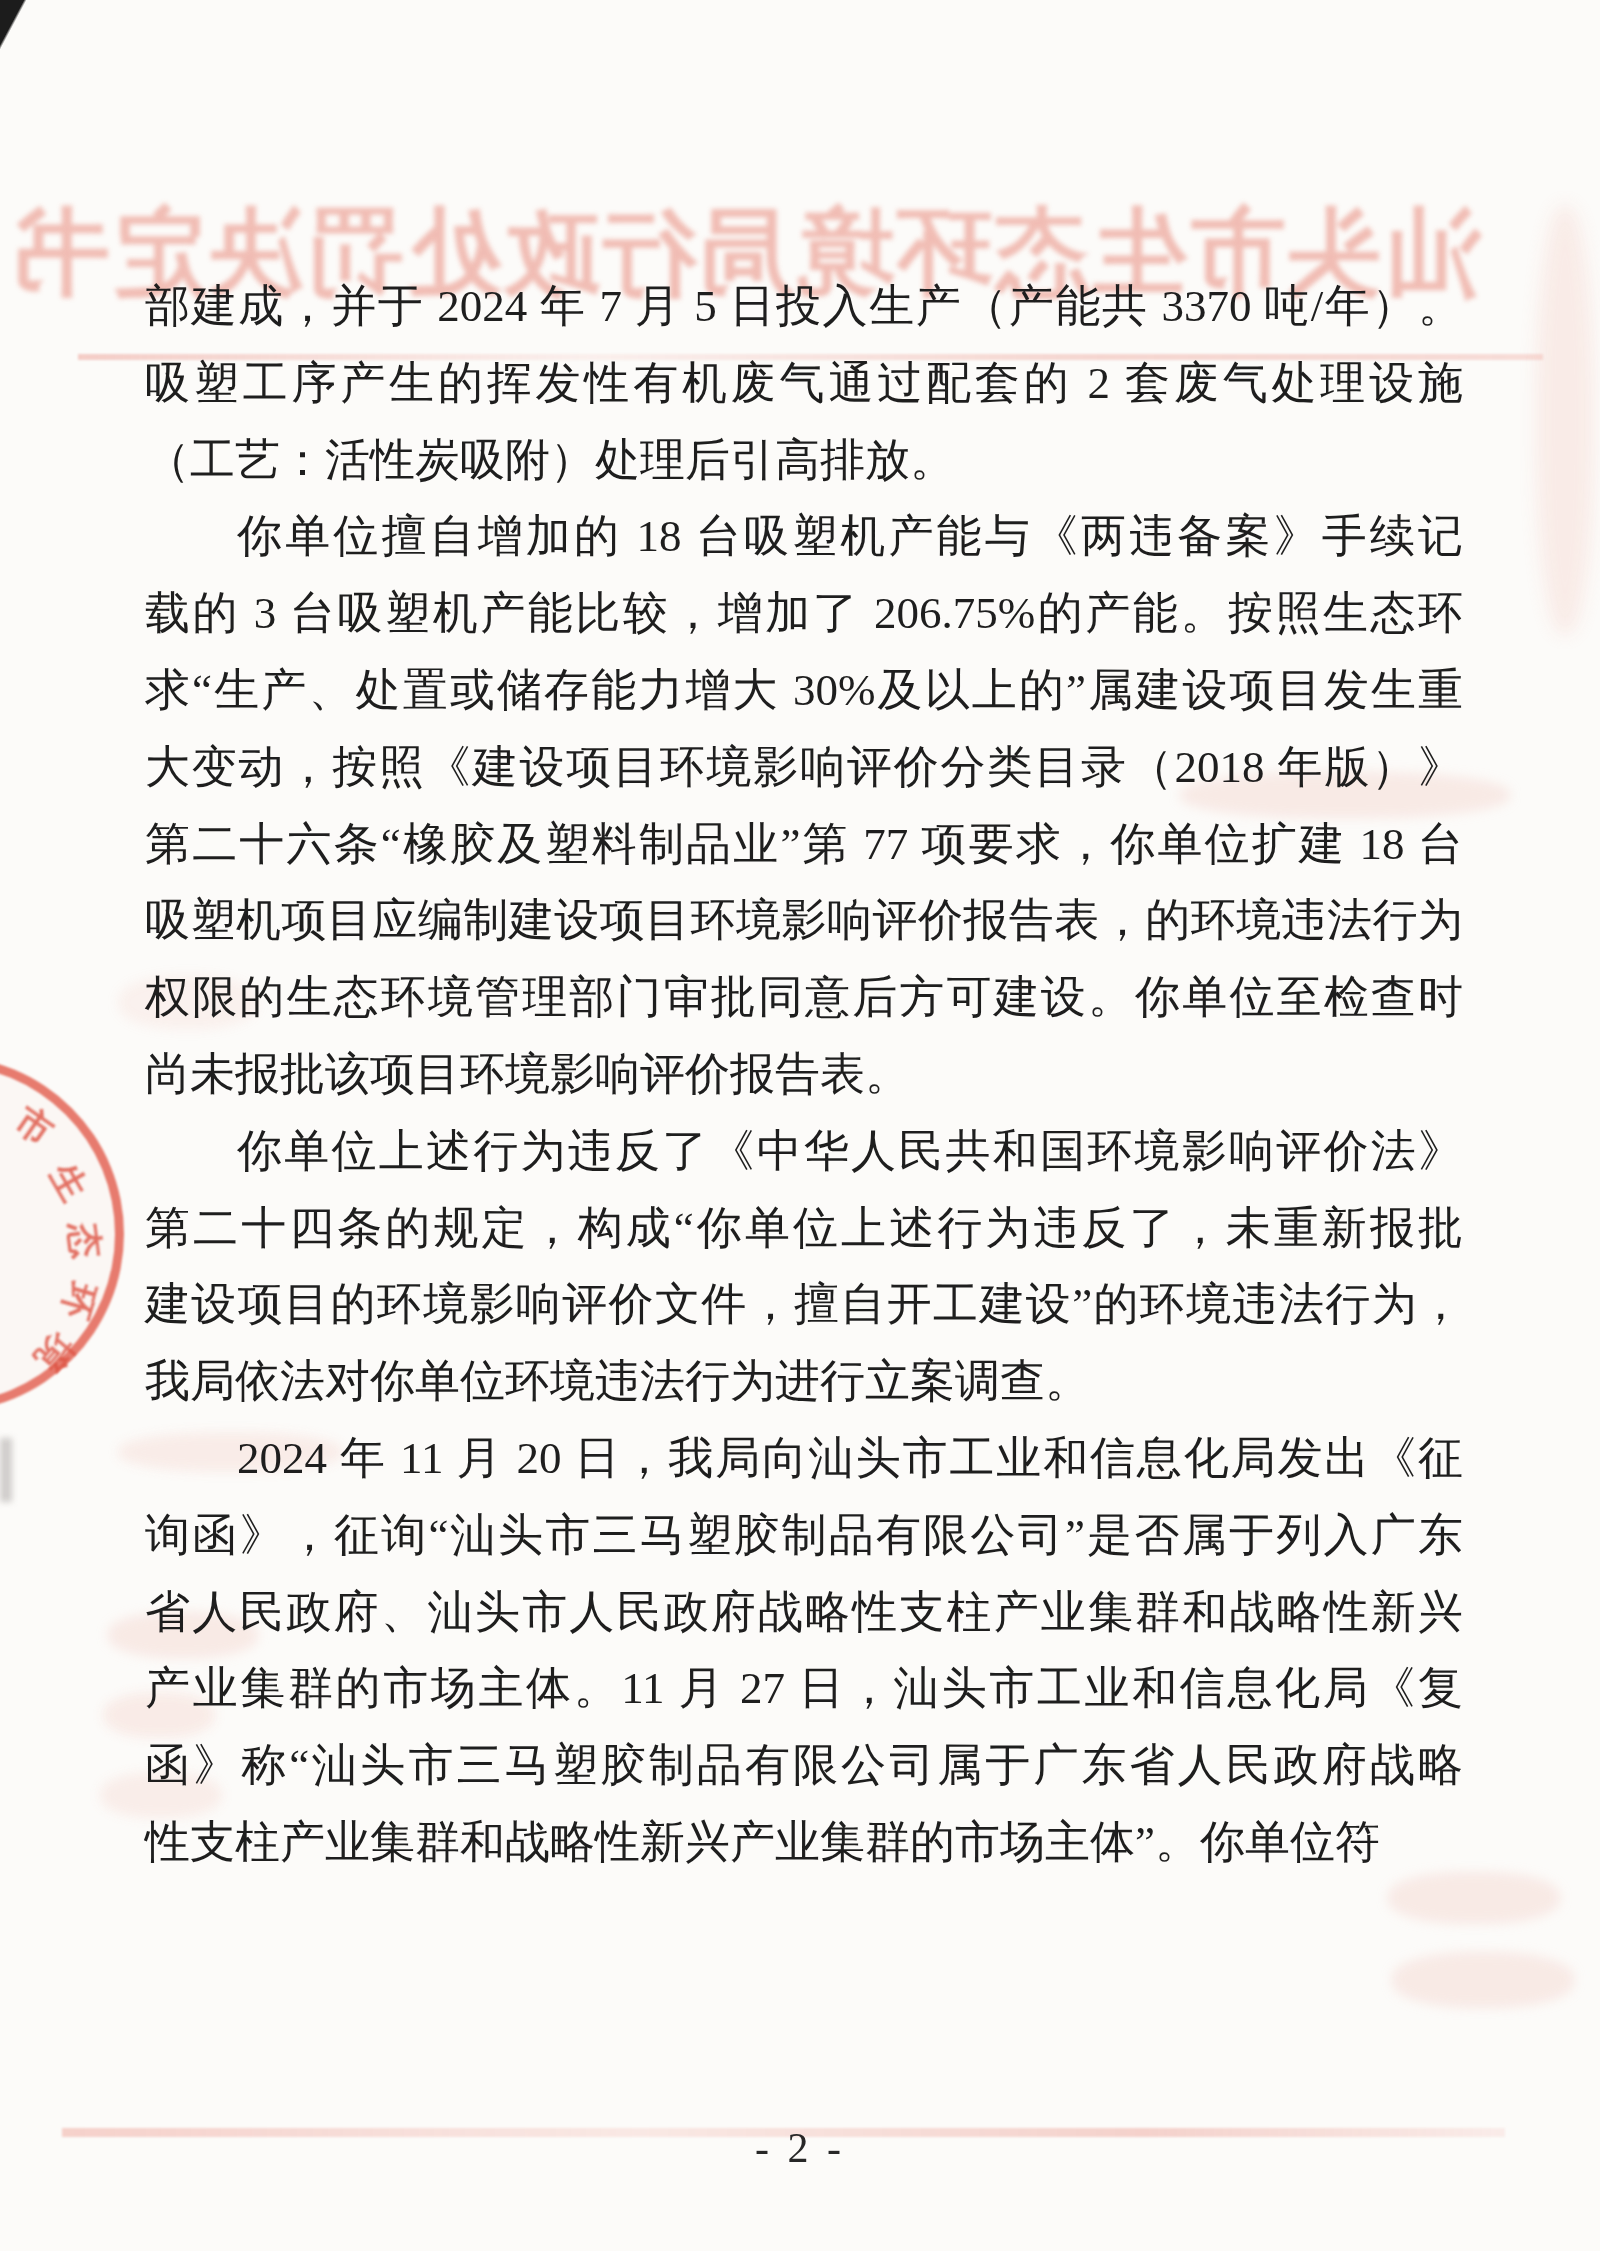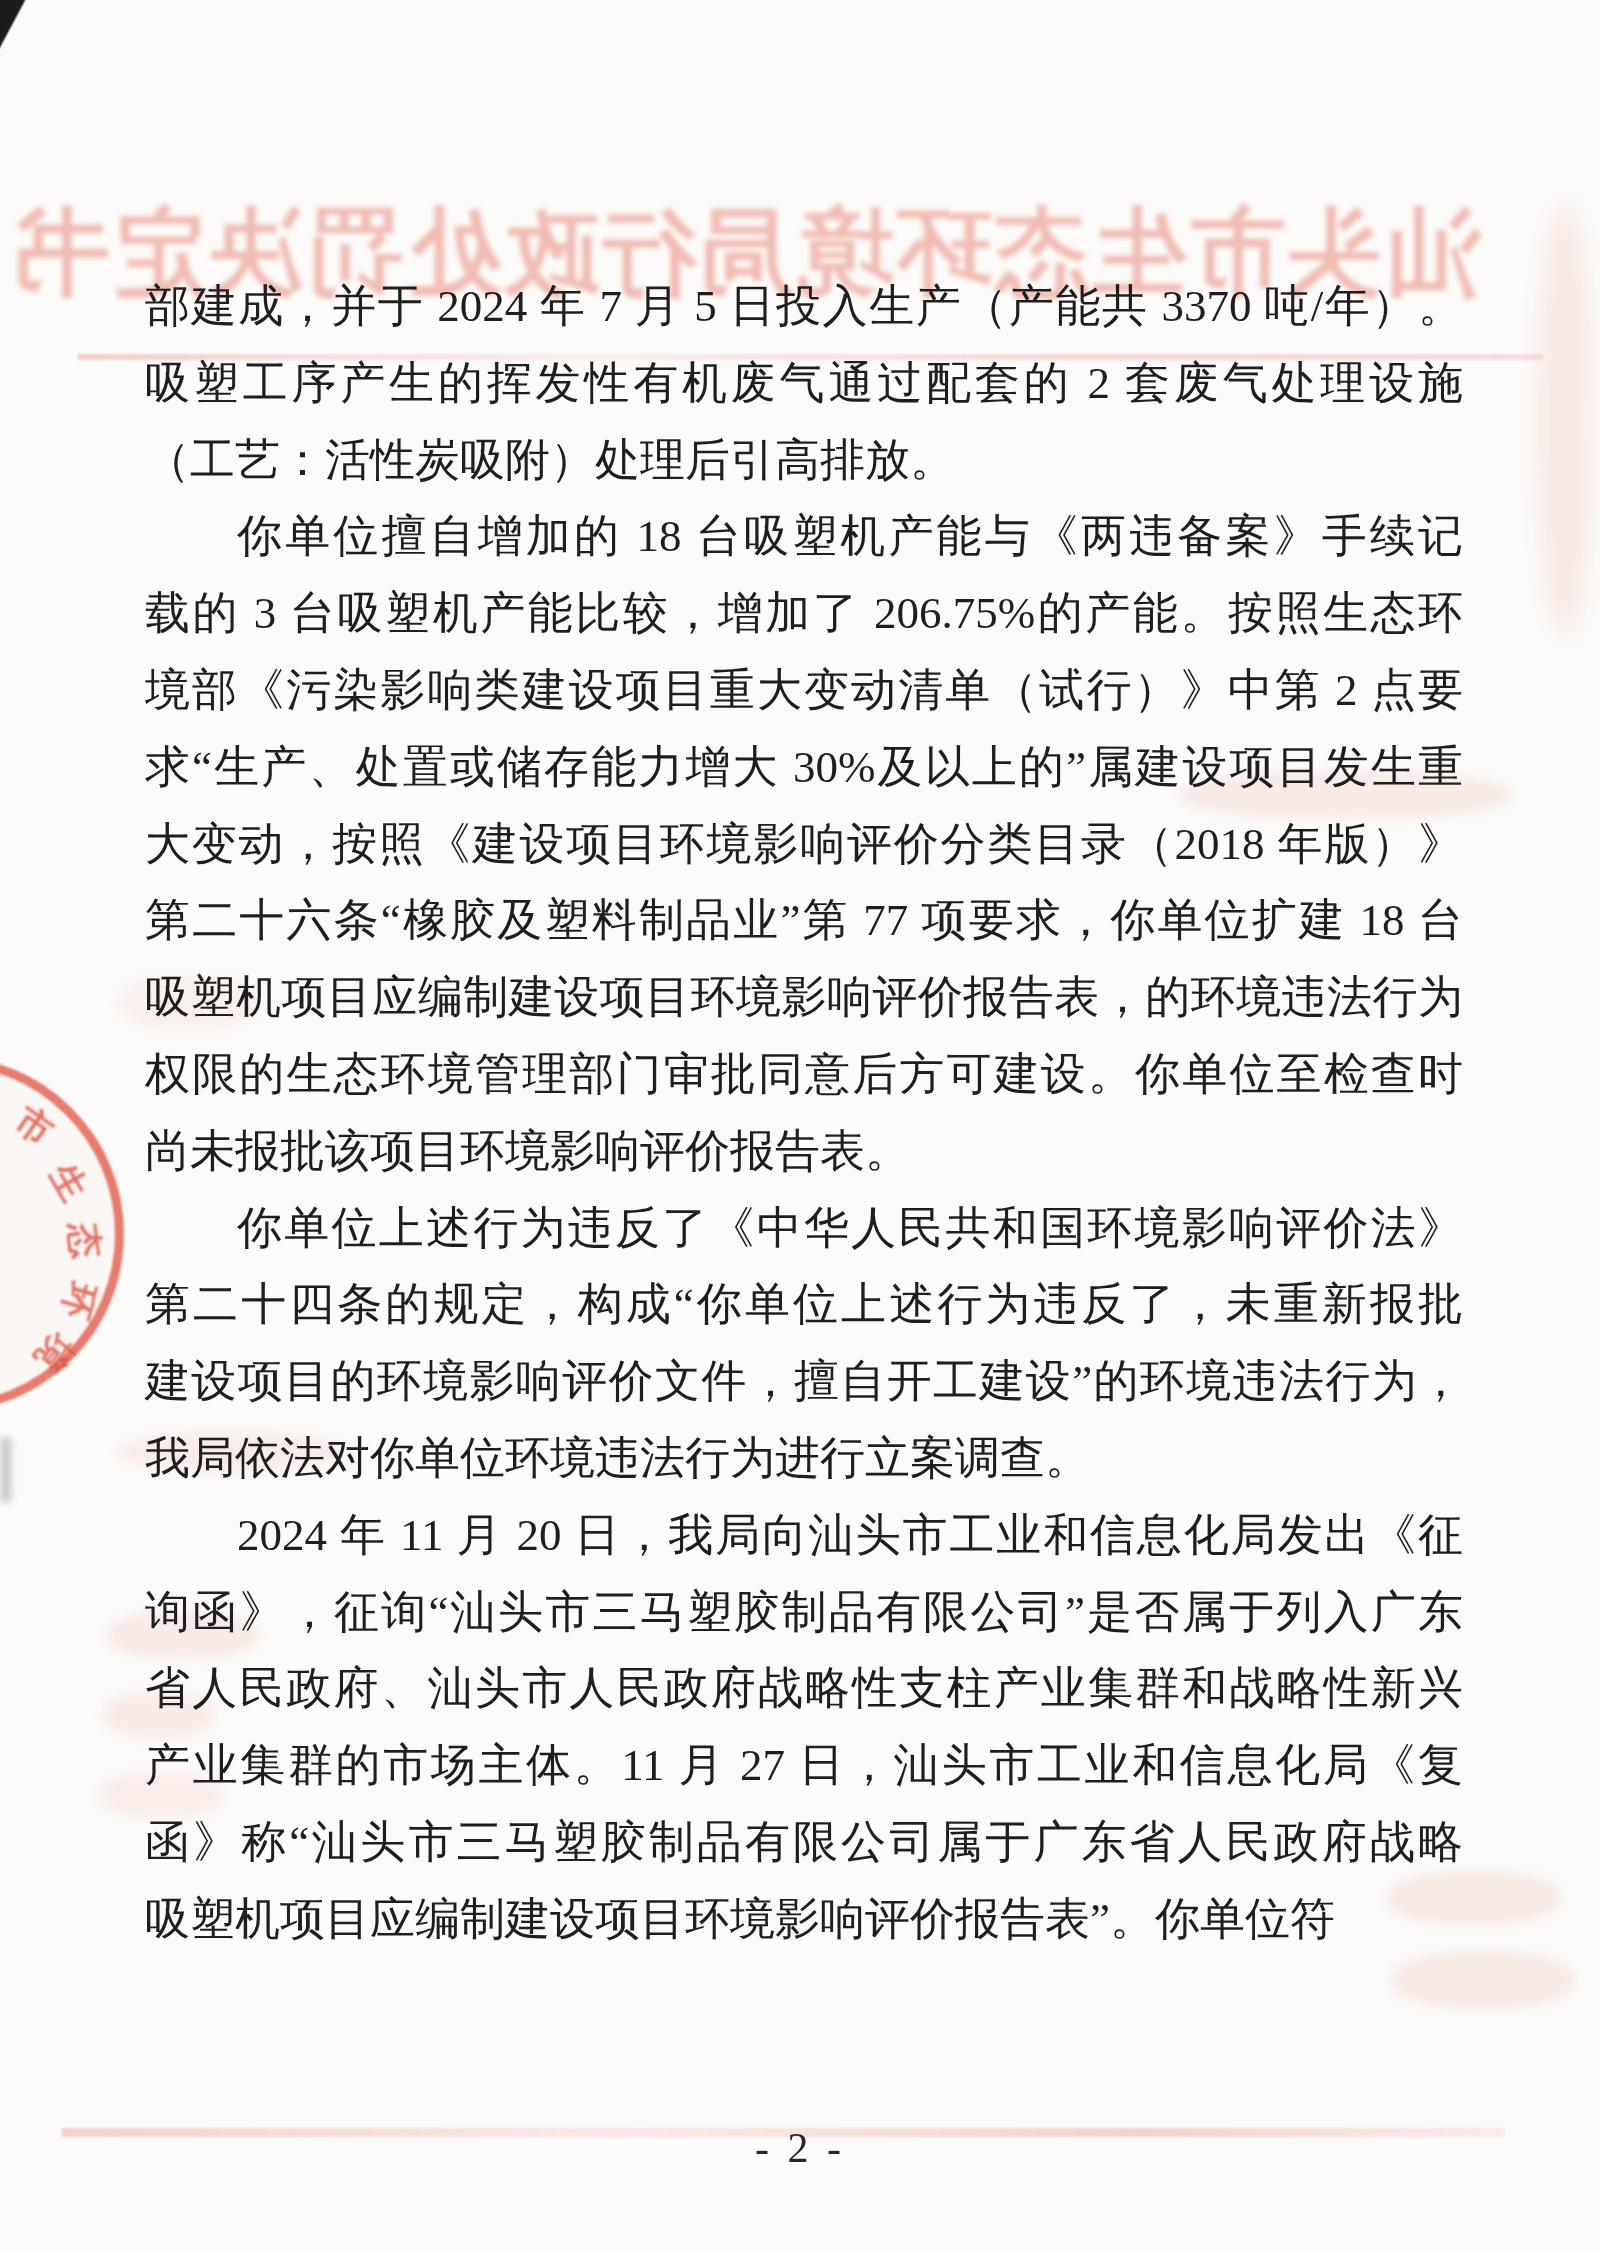--- a/index.html
+++ b/index.html
@@ -104,34 +104,33 @@
   <span class="seal-char sc2">态</span>
   <span class="seal-char sc3">环</span>
   <span class="seal-char sc4">境</span>
 
   <div class="doc-body">
     <div class="line">部建成，并于 2024 年 7 月 5 日投入生产（产能共 3370 吨/年）。</div>
     <div class="line">吸塑工序产生的挥发性有机废气通过配套的 2 套废气处理设施</div>
     <div class="line para-end">（工艺：活性炭吸附）处理后引高排放。</div>
     <div class="line indent">你单位擅自增加的 18 台吸塑机产能与《两违备案》手续记</div>
     <div class="line">载的 3 台吸塑机产能比较，增加了 206.75%的产能。按照生态环</div>
-    <div class="line">境部《污染影响类建设项目重大变动清单（试行）》中第 2 点要</div>
     <div class="line">求“生产、处置或储存能力增大 30%及以上的”属建设项目发生重</div>
     <div class="line">大变动，按照《建设项目环境影响评价分类目录（2018 年版）》</div>
     <div class="line">第二十六条“橡胶及塑料制品业”第 77 项要求，你单位扩建 18 台</div>
     <div class="line">吸塑机项目应编制建设项目环境影响评价报告表，的环境违法行为</div>
     <div class="line">权限的生态环境管理部门审批同意后方可建设。你单位至检查时</div>
     <div class="line para-end">尚未报批该项目环境影响评价报告表。</div>
     <div class="line indent">你单位上述行为违反了《中华人民共和国环境影响评价法》</div>
     <div class="line">第二十四条的规定，构成“你单位上述行为违反了，未重新报批</div>
     <div class="line">建设项目的环境影响评价文件，擅自开工建设”的环境违法行为，</div>
     <div class="line para-end">我局依法对你单位环境违法行为进行立案调查。</div>
     <div class="line indent">2024 年 11 月 20 日，我局向汕头市工业和信息化局发出《征</div>
     <div class="line">询函》，征询“汕头市三马塑胶制品有限公司”是否属于列入广东</div>
     <div class="line">省人民政府、汕头市人民政府战略性支柱产业集群和战略性新兴</div>
     <div class="line">产业集群的市场主体。11 月 27 日，汕头市工业和信息化局《复</div>
     <div class="line">函》称“汕头市三马塑胶制品有限公司属于广东省人民政府战略</div>
-    <div class="line para-end">吸塑机项目应编制建设项目环境影响评价报告表”。你单位符</div>
+    <div class="line para-end">性支柱产业集群和战略性新兴产业集群的市场主体”。你单位符</div>
   </div>
 
   <div class="page-number">- 2 -</div>
 
 </div>
 
 </body></html>

